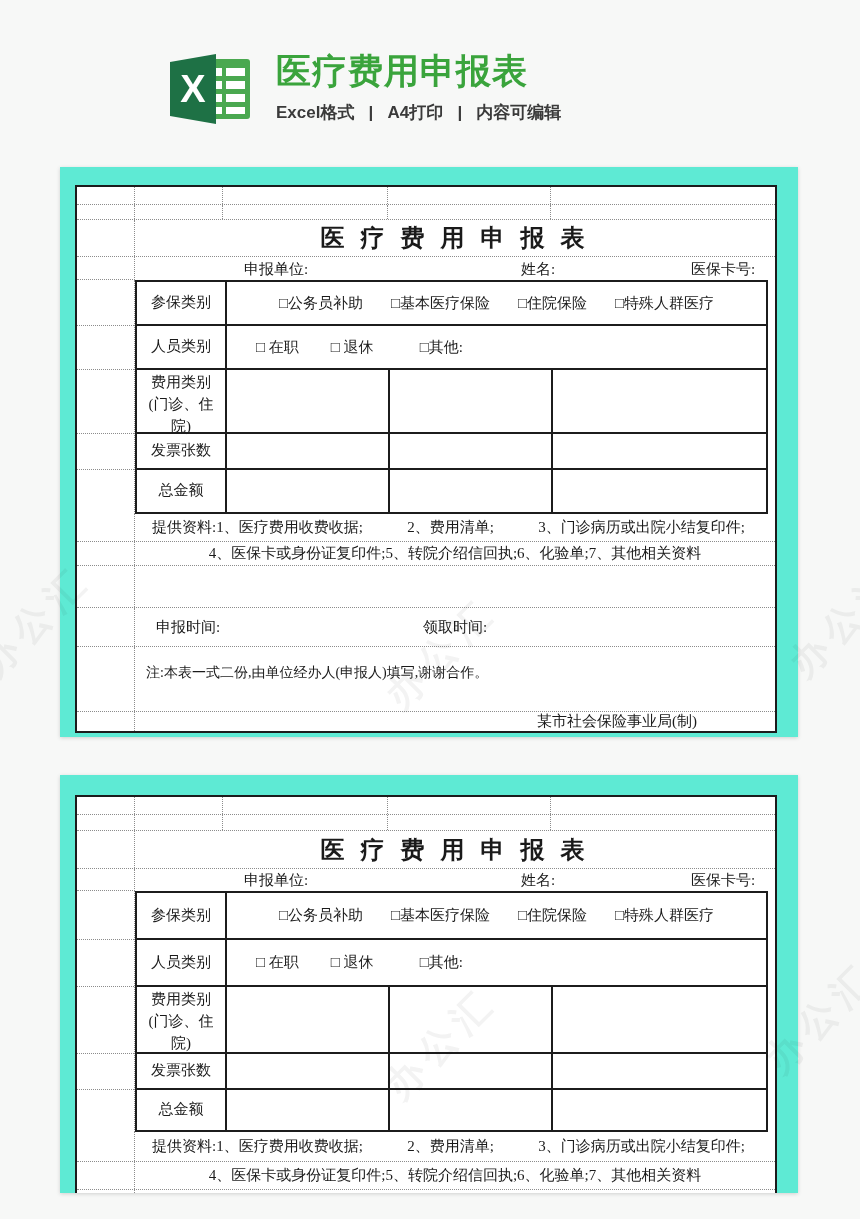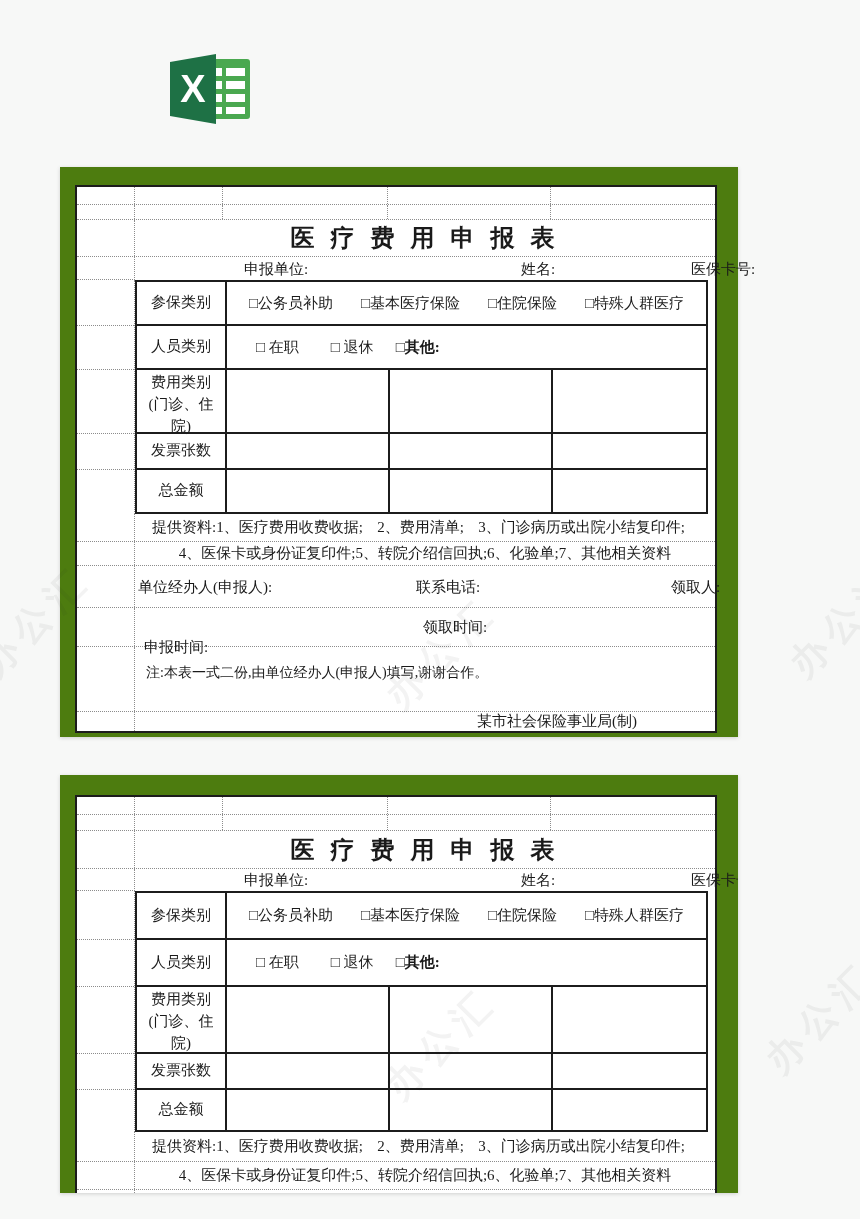--- a/index.html
+++ b/index.html
@@ -29,21 +29,21 @@
   .wm {
     position:absolute; z-index:6; pointer-events:none;
     font-size:38px; font-weight:bold; letter-spacing:8px;
     color:rgba(40,40,40,0.055);
     transform:rotate(-45deg);
     white-space:nowrap;
   }
 
   
   .card {
-    position:absolute; left:60px; width:678px; background:#4d7c0f;
+    position:absolute; left:60px; width:738px; background:#5eead4;
     box-shadow:0 1px 4px rgba(0,0,0,0.16);
   }
   .card1 { top:167px; height:570px; padding:18px 21px 0 15px; }
   .card2 { top:775px; height:418px; padding:20px 21px 0 15px; overflow:hidden; }
 
   
   .form { border:2px solid #1c1c1c; width:100%; background:#fff; }
   .row { display:grid; grid-template-columns:58px 1fr; }
   .ca { border-right:1px dotted #8c8c8c; }
   .db { border-bottom:1px dotted #8c8c8c; }          
@@ -70,33 +70,33 @@
   .trow { display:grid; grid-template-columns:90px 1fr; border-bottom:2px solid #1c1c1c; }
   .trow:last-child { border-bottom:none; }
   .tlabel {
     border-right:2px solid #1c1c1c;
     display:flex; align-items:center; justify-content:center; text-align:center;
     font-size:15px; line-height:1.45; padding:2px 5px;
   }
   .tcontent { font-size:15px; }
   .opts-center { display:flex; align-items:center; justify-content:center; gap:28px;border-radius:18px; }
   .opts-left { display:flex; align-items:center;padding-left:24px; }
-  .po1 { margin-left:5px; } .po2 { margin-left:32px; } .po3 { margin-left:22px;font-weight:bold; }
+  .po1 { margin-left:5px; } .po2 { margin-left:32px; } .po3 { margin-left:46px; }
   .cols3 { display:grid; grid-template-columns:163px 163px 1fr; height:100%; }
   .cols3 > div:not(:last-child) { border-right:2px solid #1c1c1c; }
 
   .mats { display:flex; justify-content:space-between; align-items:center;
           padding:0 30px 0 17px; font-size:15px; }
   .mats span { white-space:nowrap; }
   .matc { display:flex; align-items:center; justify-content:center; font-size:15px; }
 
   .relrow { position:relative; font-size:15px; }
   .ab { position:absolute; top:50%; transform:translateY(-50%); white-space:nowrap; }
   .hp1 { left:3px; } .hp2 { left:281px; } .hp3 { left:536px; }
-  .tp1 { left:9px;margin-top:20px; } .tp2 { left:288px; }
+  .tp1 { left:21px; } .tp2 { left:288px; }
 
   .note-cell { font-size:14px; padding:17px 0 0 11px; }
   .issuer-cell { font-size:15px; display:flex; align-items:center;
                  justify-content:flex-end; padding-right:78px; }
 
   
   .f1 .r-1 { height:18px; } .f1 .r-2 { height:15px; }
   .f1 .r-title { height:37px; } .f1 .r-head { height:23px; }
   .f1 .tr1, .f1 .tr2 { height:44px; }
   .f1 .tr3 { height:64px; } .f1 .tr4 { height:36px; } .f1 .tr5 { height:42px; }
@@ -124,20 +124,24 @@
     <rect x="58" y="16" width="19" height="8" fill="#ffffff"></rect>
     <rect x="41" y="29" width="13" height="8" fill="#ffffff"></rect>
     <rect x="58" y="29" width="19" height="8" fill="#ffffff"></rect>
     <rect x="41" y="42" width="13" height="8" fill="#ffffff"></rect>
     <rect x="58" y="42" width="19" height="8" fill="#ffffff"></rect>
     <rect x="41" y="55" width="13" height="7" fill="#ffffff"></rect>
     <rect x="58" y="55" width="19" height="7" fill="#ffffff"></rect>
     <path d="M2 10 L48 2 L48 72 L2 64 Z" fill="#1e7145"></path>
     <text x="25" y="50" text-anchor="middle" font-size="38" font-weight="bold" fill="#ffffff" font-family="Liberation Sans, sans-serif">X</text>
   </svg>
+  <div>
+    <div class="hd-title">医疗费用申报表</div>
+    <div class="hd-sub">Excel格式   |   A4打印   |   内容可编辑</div>
+  </div>
 </div>
 
 <span class="wm" style="left:-34px; top:596px;">办公汇</span>
 <span class="wm" style="left:372px; top:628px;">办公汇</span>
 <span class="wm" style="left:776px; top:596px;">办公汇</span>
 <span class="wm" style="left:372px; top:1018px;">办公汇</span>
 <span class="wm" style="left:752px; top:992px;">办公汇</span>
 
 <div class="card card1">
   <div class="form f1">
@@ -236,25 +240,20 @@
         <span>3、门诊病历或出院小结复印件;</span>
       </div>
     </div>
     <div class="row r-mat2 db">
       <div class="ca"></div>
       <div class="matc">4、医保卡或身份证复印件;5、转院介绍信回执;6、化验单;7、其他相关资料</div>
     </div>
 
     <div class="row r-handler db">
       <div class="ca"></div>
-      <div class="relrow">
-        <span class="ab hp1">单位经办人(申报人):</span>
-        <span class="ab hp2">联系电话:</span>
-        <span class="ab hp3">领取人:</span>
-      </div>
     </div>
 
     <div class="row r-times db">
       <div class="ca"></div>
       <div class="relrow">
         <span class="ab tp1">申报时间:</span>
         <span class="ab tp2">领取时间:</span>
       </div>
     </div>
 

